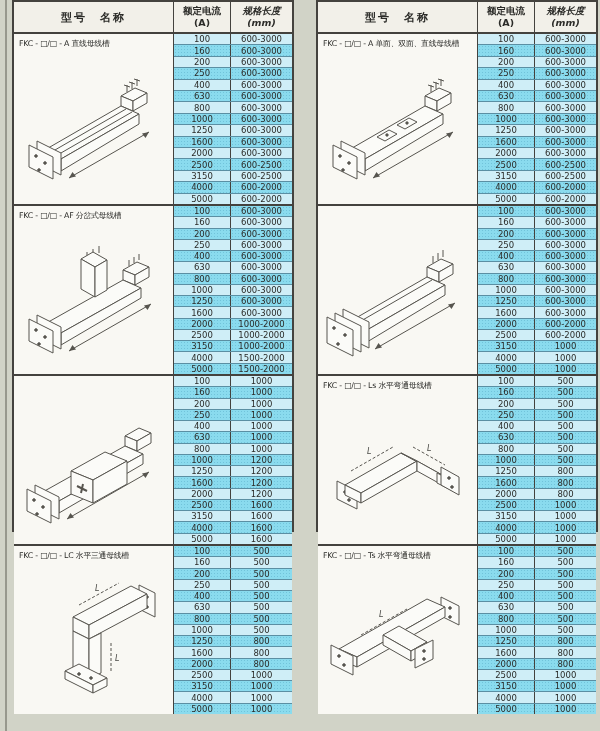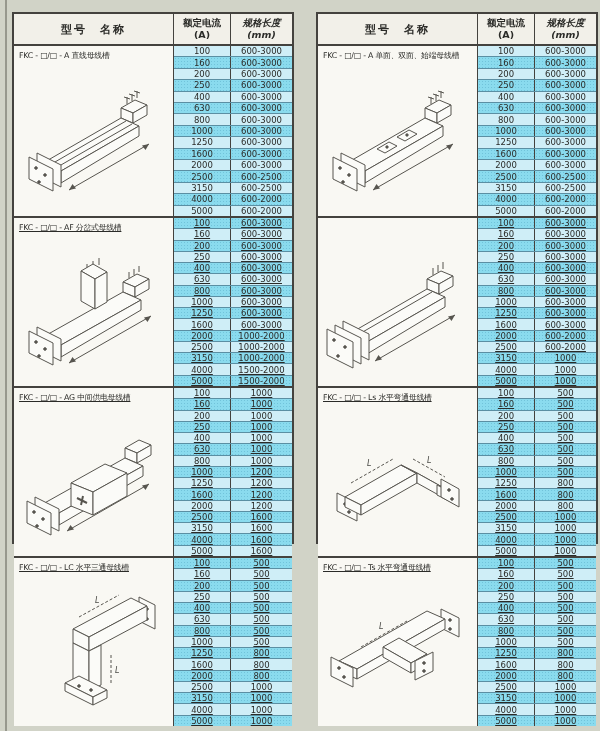--- a/index.html
+++ b/index.html
@@ -7,21 +7,21 @@
     width:600px; height:731px; position:relative; overflow:hidden;
     background: var(--page-bg, #d1d3c7);
     font-family:"DejaVu Sans","Liberation Sans",sans-serif;
     color: var(--text, #2b2b28);
   }
   .scan-edge {
     position:absolute; left:5px; top:0; width:2px; height:100%;
     background:rgba(80,80,70,.45);
   }
   .catalog-table {
-    position:absolute; top:12px; height:532px; width:282px;
+    position:absolute; top:0; height:532px; width:282px;
     background:#86efac; border:2px solid var(--table-border,#44423e);
     box-sizing:border-box;
   }
   .catalog-table.t0 { left:12px; }
   .catalog-table.t1 { left:316px; }
   .thead {
     height:32px; display:flex; box-sizing:border-box;
     background:var(--header-bg,#f2f0e9);
     border-bottom:2px solid var(--table-border,#44423e);
   }
@@ -35,21 +35,21 @@
     box-sizing:border-box; display:flex; flex-direction:column;
     align-items:center; justify-content:center;
     font-size:9.5px; font-weight:bold; line-height:1.3;
   }
   .h-current { width:57px; border-right:1px solid var(--table-border,#44423e); }
   .h-length { flex:1;font-style:italic; }
   .tbody { display:flex; flex-direction:column; height:680px; }
   .section {
     display:flex; height:170px; box-sizing:border-box;
   }
-  .section + .section { border-top:2px solid var(--table-border,#44423e);text-decoration:underline; }
+  .section + .section { border-top:2px solid var(--table-border,#44423e); }
   .model-cell {
     width:160px; box-sizing:border-box; position:relative;
     background:var(--model-bg,#f9f8f3);
     border-right:1px solid var(--table-border,#44423e);
     overflow:hidden;
   }
   .model-title {
     font-size:7.8px; white-space:nowrap; padding:4px 1px 0 5px;
     letter-spacing:-0.2px;
   }
@@ -264,21 +264,20 @@
             <div class="cell len">1500-2000</div>
           </div>
           <div class="row dark">
             <div class="cell cur">5000</div>
             <div class="cell len">1500-2000</div>
           </div>
         </div>
       </div>
       <div class="section">
         <div class="model-cell">
-          <div class="model-title">FKC - □/□ - AG 中间供电母线槽</div>
           <svg viewBox="0 0 152 148" xmlns="http://www.w3.org/2000/svg" class="illustration">
     <g fill="#fbfbf8" stroke="currentColor" stroke-width="1" stroke-linejoin="round">
       <path d="M108,43 L122,35 L134,40 L120,48 Z"></path>
       <path d="M108,43 L120,48 L120,58 L108,53 Z"></path>
       <path d="M120,48 L134,40 L134,50 L120,58 Z"></path>
       <path d="M24,100 L108,53 L126,61 L42,108 Z"></path>
       <path d="M24,100 L42,108 L42,120 L24,112 Z"></path>
       <path d="M42,108 L126,61 L126,71 L42,120 Z"></path>
       <path d="M54,78 L88,59 L110,68 L76,87 Z"></path>
       <path d="M54,78 L76,87 L76,110 L54,101 Z"></path>
@@ -456,21 +455,21 @@
       <span>(A)</span>
     </div>
     <div class="h-col h-length">
       <span>规格长度</span>
       <span>(mm)</span>
     </div>
   </div>
   <div class="tbody">
       <div class="section">
         <div class="model-cell">
-          <div class="model-title">FKC - □/□ - A 单面、双面、始端母线槽</div>
+          <div class="model-title">FKC - □/□ - A 单面、双面、直线母线槽</div>
           <svg viewBox="0 0 152 148" xmlns="http://www.w3.org/2000/svg" class="illustration">
     <g fill="#fbfbf8" stroke="currentColor" stroke-width="1" stroke-linejoin="round">
       <path fill="none" d="M110,41 l0,-7 M115,38 l0,-7 M120,35 l0,-7 M107,34 l6,2 M112,31 l6,2 M117,28 l6,2"></path>
       <path d="M104,45 L118,37 L130,42 L116,50 Z"></path>
       <path d="M104,45 L116,50 L116,60 L104,55 Z"></path>
       <path d="M116,50 L130,42 L130,52 L116,60 Z"></path>
       <path d="M26,100 L104,55 L122,63 L44,108 Z"></path>
       <path d="M26,100 L44,108 L44,120 L26,112 Z"></path>
       <path d="M44,108 L122,63 L122,73 L44,120 Z"></path>
       <path d="M56,86 L68,79 L76,83 L64,90 Z"></path>

